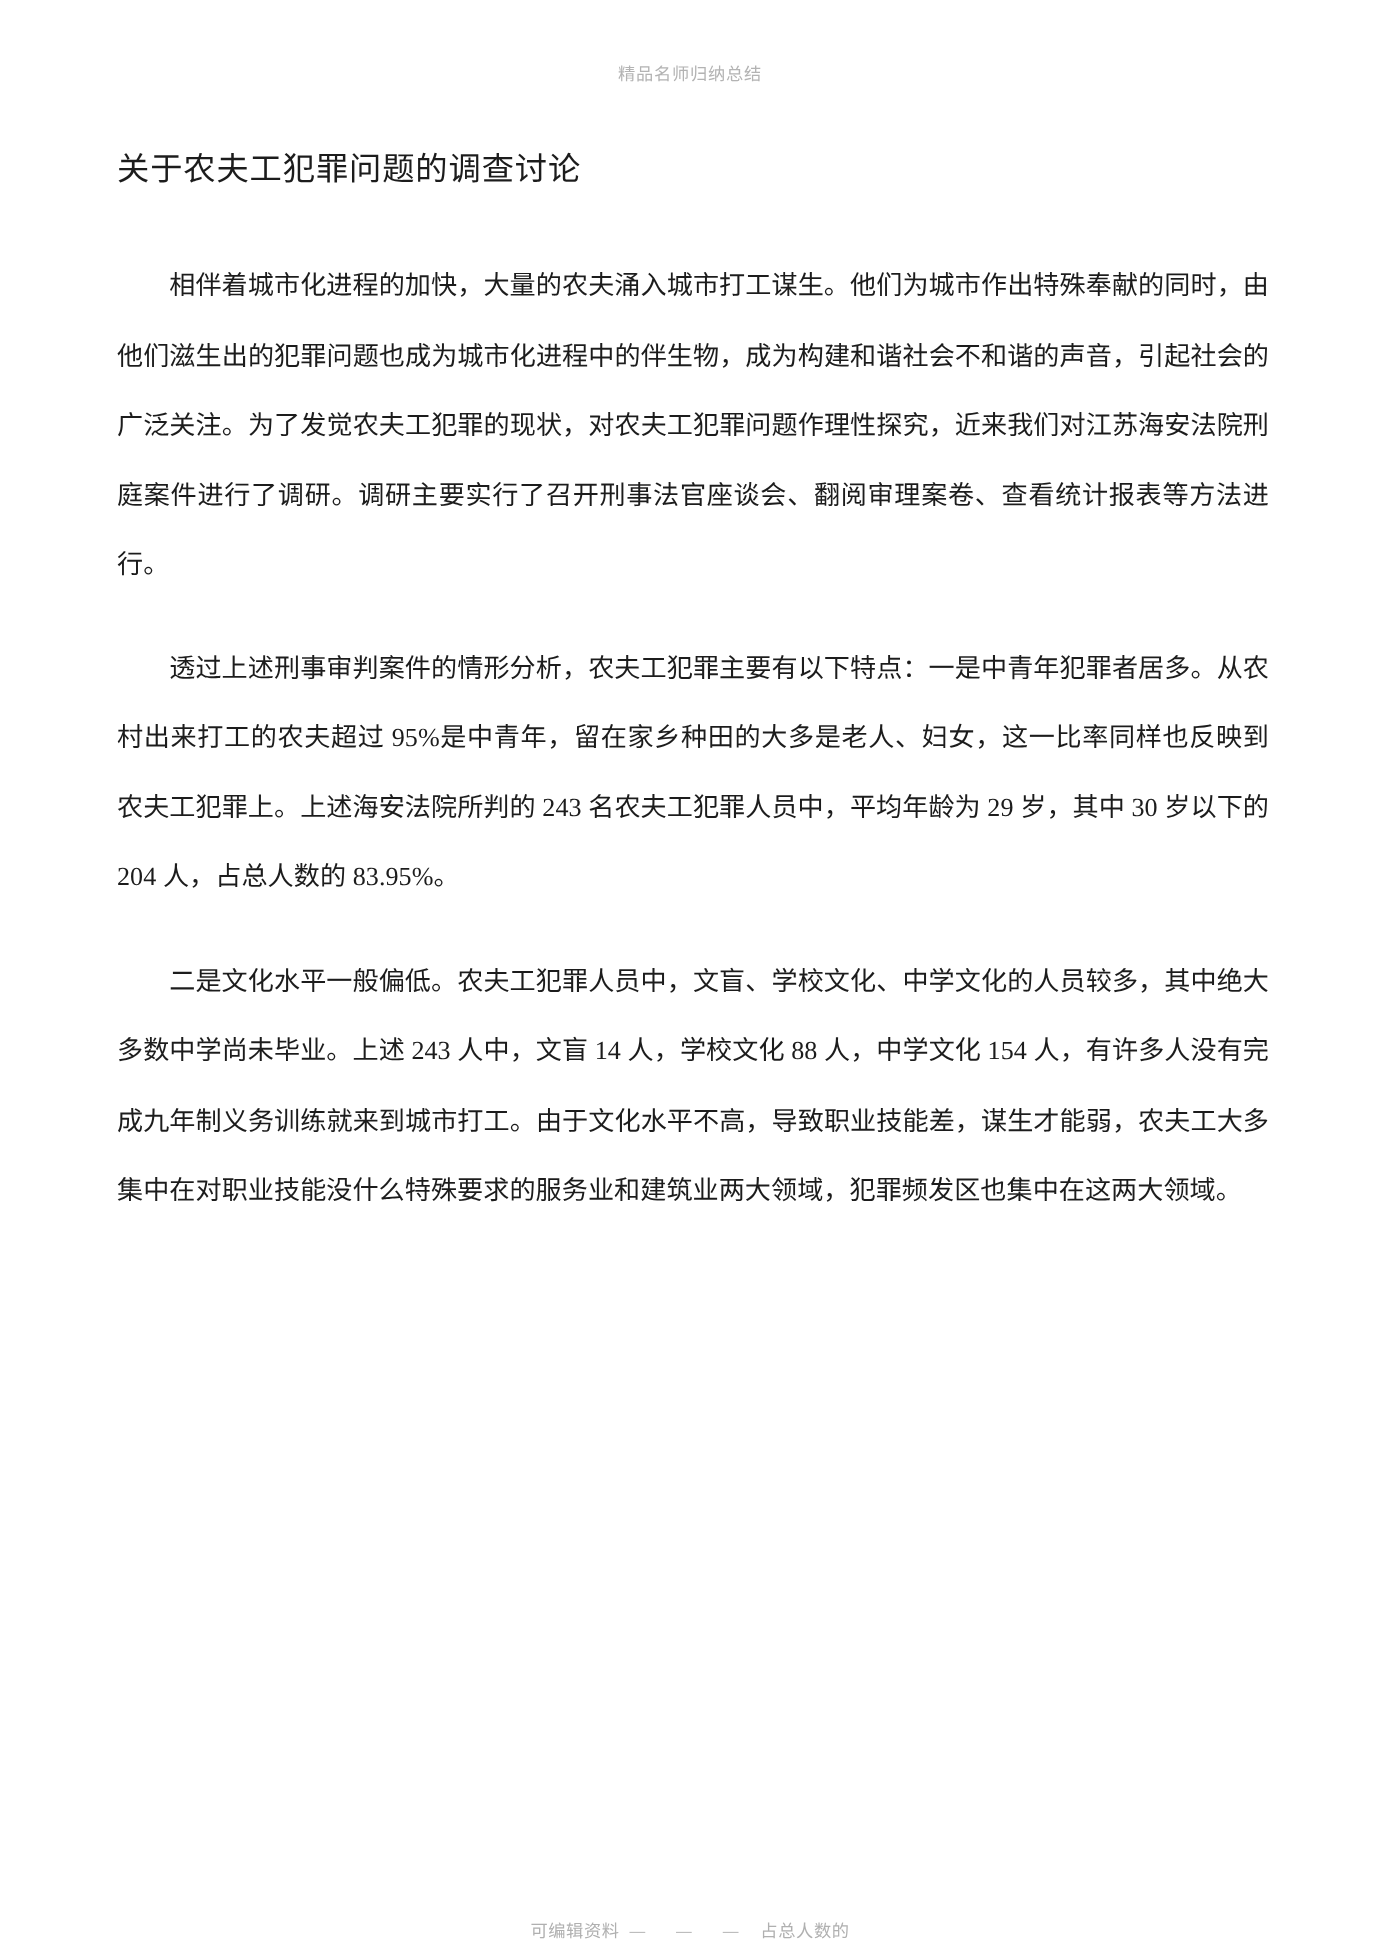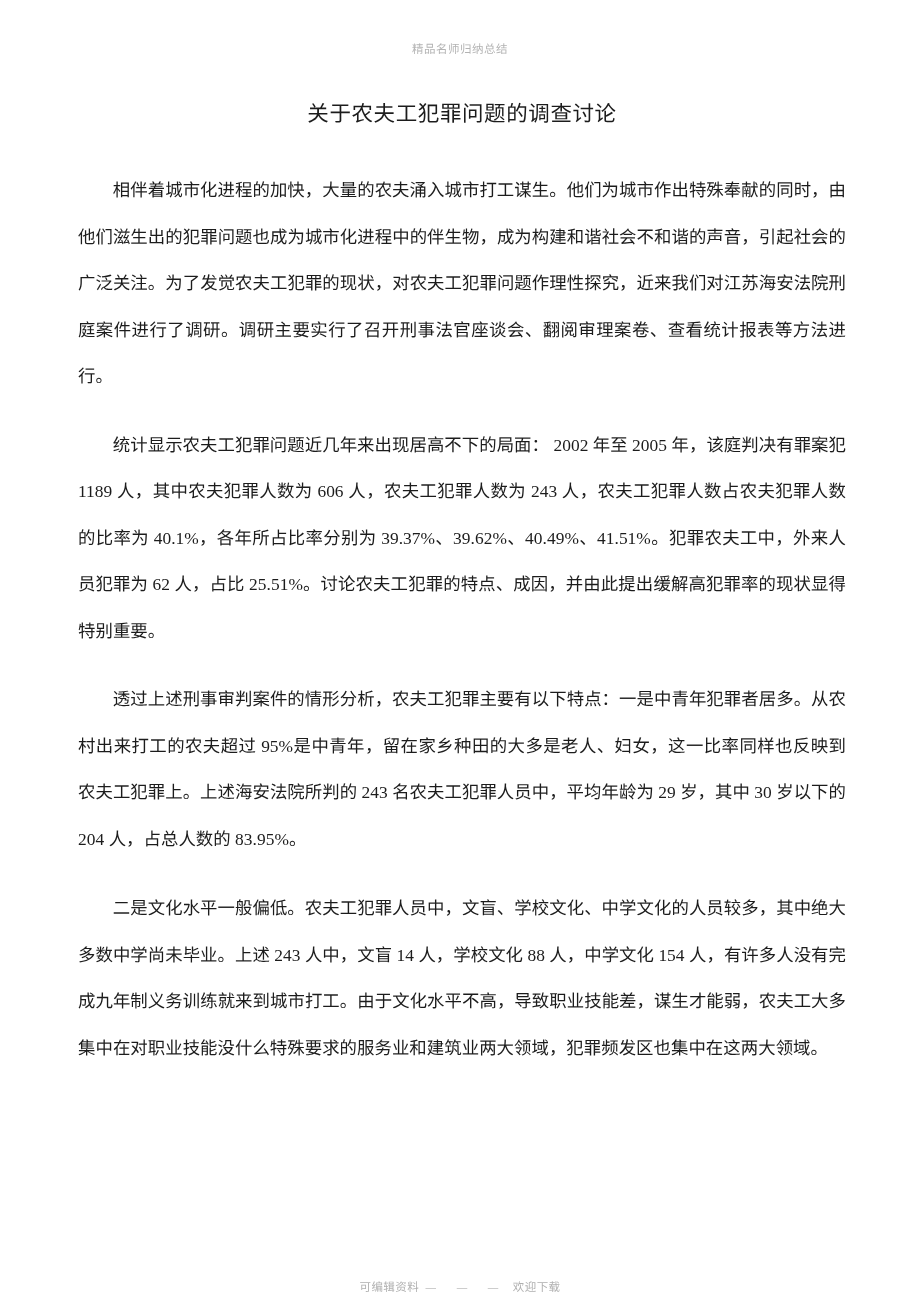--- a/index.html
+++ b/index.html
@@ -44,21 +44,21 @@
     top: 98px;
     left: 78px;
     width: 768px;
   }
 
   .doc-title {
     font-family: "DejaVu Serif", "Liberation Serif", serif;
     font-size: 21.5px;
     font-weight: normal;
     color: #1c1c1c;
-    text-align: center;
+    text-align: left;
     margin: 0 0 0 0;
     padding: 0;
     line-height: 1.5;
     letter-spacing: 0.6px;
   }
 
   .para {
     margin: 0;
     padding: 0;
     font-size: 17.4px;
@@ -107,25 +107,24 @@
 <div class="page">
 
   <div class="page-header">精品名师归纳总结</div>
 
   <div class="doc-body">
 
     <h1 class="doc-title">关于农夫工犯罪问题的调查讨论</h1>
 
     <p class="para" id="p1">相伴着城市化进程的加快，大量的农夫涌入城市打工谋生。他们为城市作出特殊奉献的同时，由他们滋生出的犯罪问题也成为城市化进程中的伴生物，成为构建和谐社会不和谐的声音，引起社会的广泛关注。为了发觉农夫工犯罪的现状，对农夫工犯罪问题作理性探究，近来我们对江苏海安法院刑庭案件进行了调研。调研主要实行了召开刑事法官座谈会、翻阅审理案卷、查看统计报表等方法进行。</p>
 
-    <p class="para" id="p2">统计显示农夫工犯罪问题近几年来出现居高不下的局面： 2002 年至 2005 年，该庭判决有罪案犯 1189 人，其中农夫犯罪人数为 606 人，农夫工犯罪人数为 243 人，农夫工犯罪人数占农夫犯罪人数的比率为 40.1%，各年所占比率分别为 39.37%、39.62%、40.49%、41.51%。犯罪农夫工中，外来人员犯罪为 62 人，占比 25.51%。讨论农夫工犯罪的特点、成因，并由此提出缓解高犯罪率的现状显得特别重要。</p>
 
     <p class="para" id="p3">透过上述刑事审判案件的情形分析，农夫工犯罪主要有以下特点：一是中青年犯罪者居多。从农村出来打工的农夫超过 95%是中青年，留在家乡种田的大多是老人、妇女，这一比率同样也反映到农夫工犯罪上。上述海安法院所判的 243 名农夫工犯罪人员中，平均年龄为 29 岁，其中 30 岁以下的 204 人，占总人数的 83.95%。</p>
 
     <p class="para" id="p4">二是文化水平一般偏低。农夫工犯罪人员中，文盲、学校文化、中学文化的人员较多，其中绝大多数中学尚未毕业。上述 243 人中，文盲 14 人，学校文化 88 人，中学文化 154 人，有许多人没有完成九年制义务训练就来到城市打工。由于文化水平不高，导致职业技能差，谋生才能弱，农夫工大多集中在对职业技能没什么特殊要求的服务业和建筑业两大领域，犯罪频发区也集中在这两大领域。</p>
 
   </div>
 
   <div class="page-footer">
-    <span>可编辑资料</span><span class="dash-group">— — —</span><span>欢迎下载</span>
+    <span>可编辑资料</span><span class="dash-group">— — —</span><span>占总人数的</span>
   </div>
 
 </div>
 
 </body></html>

